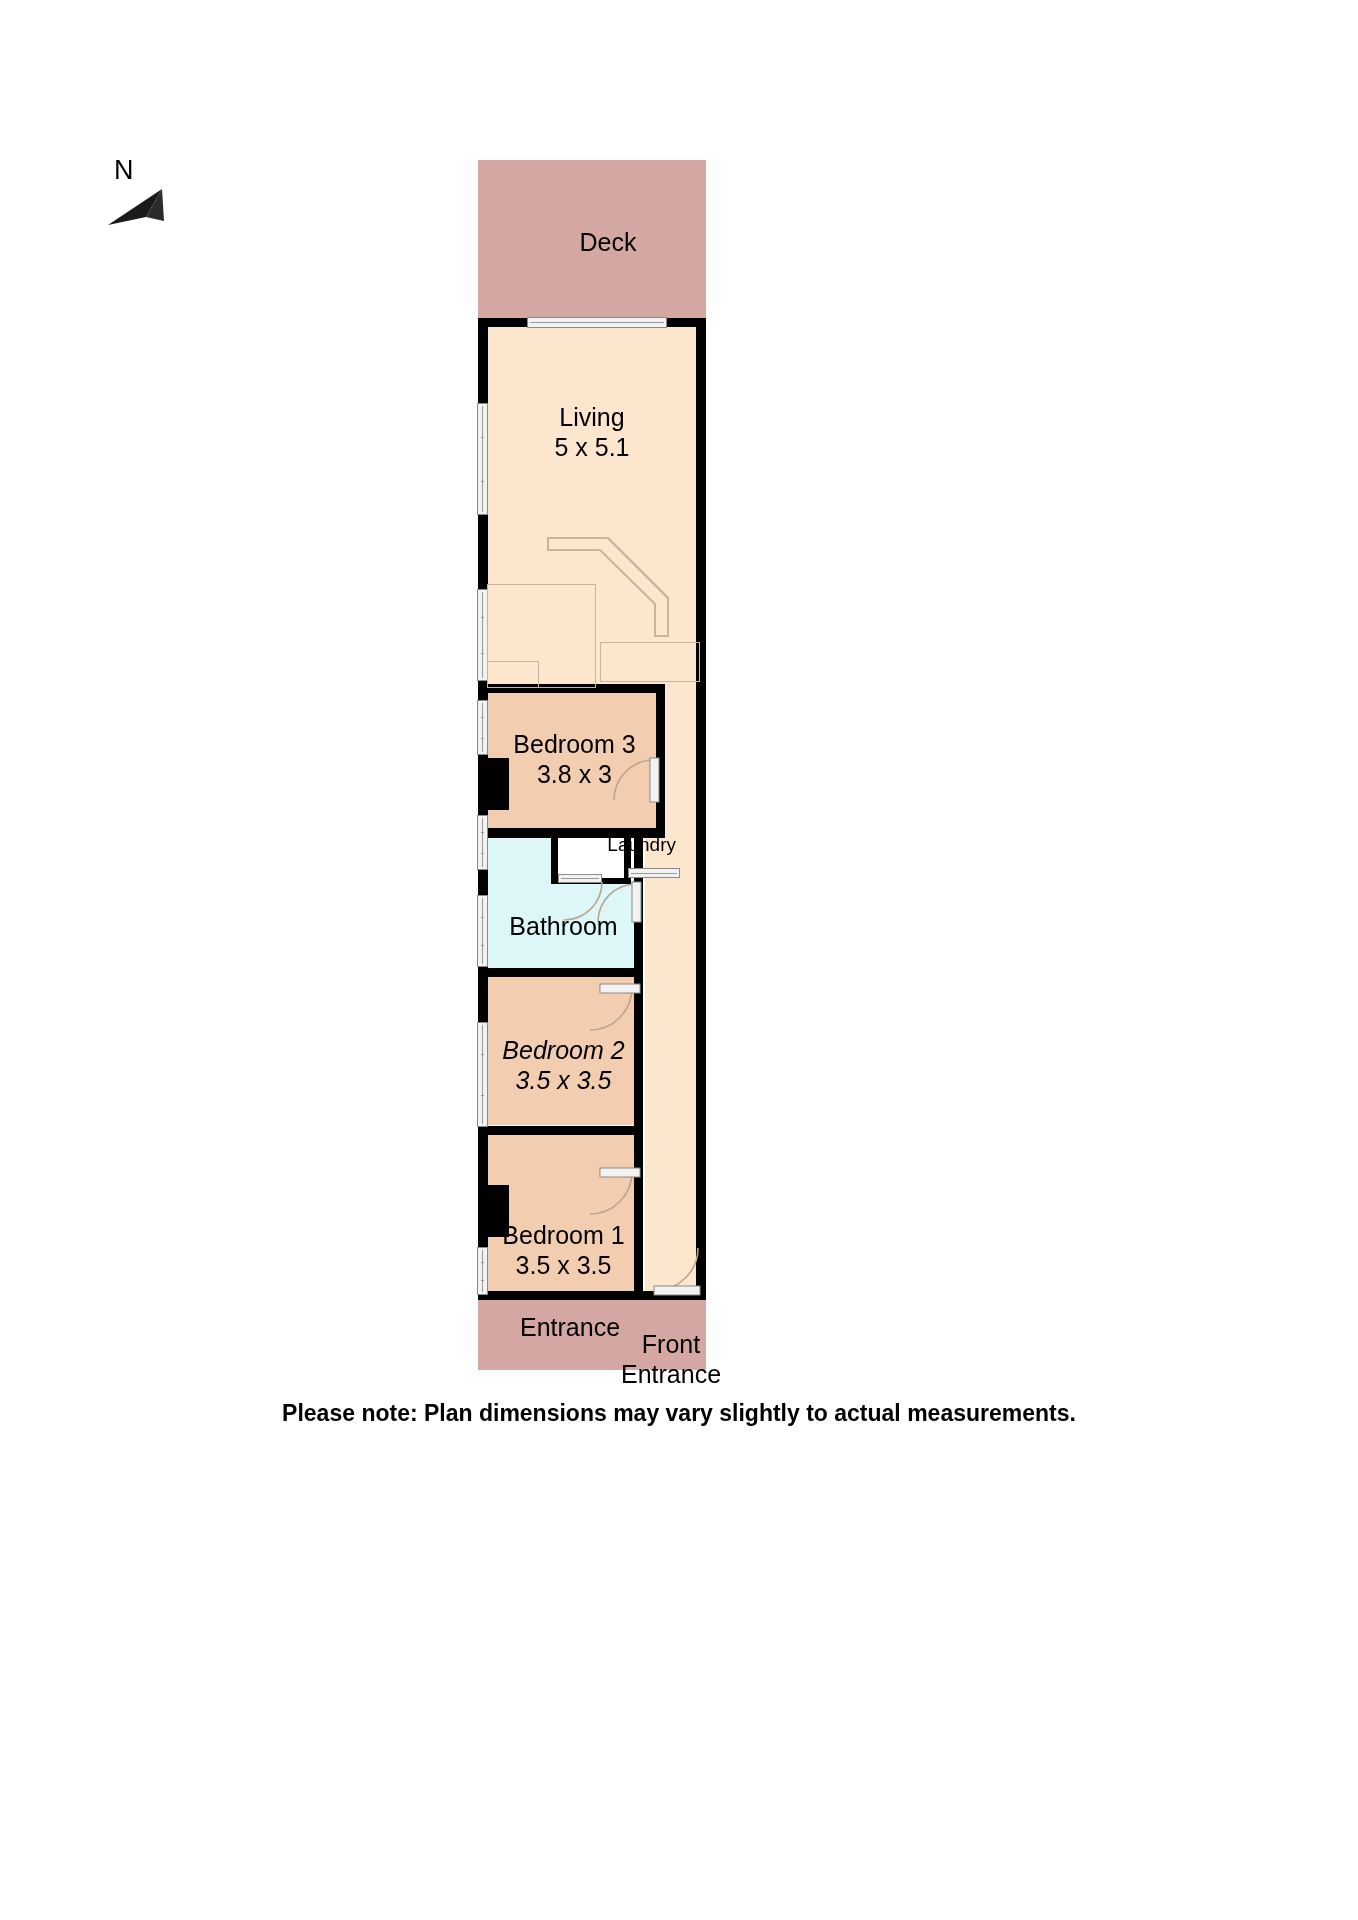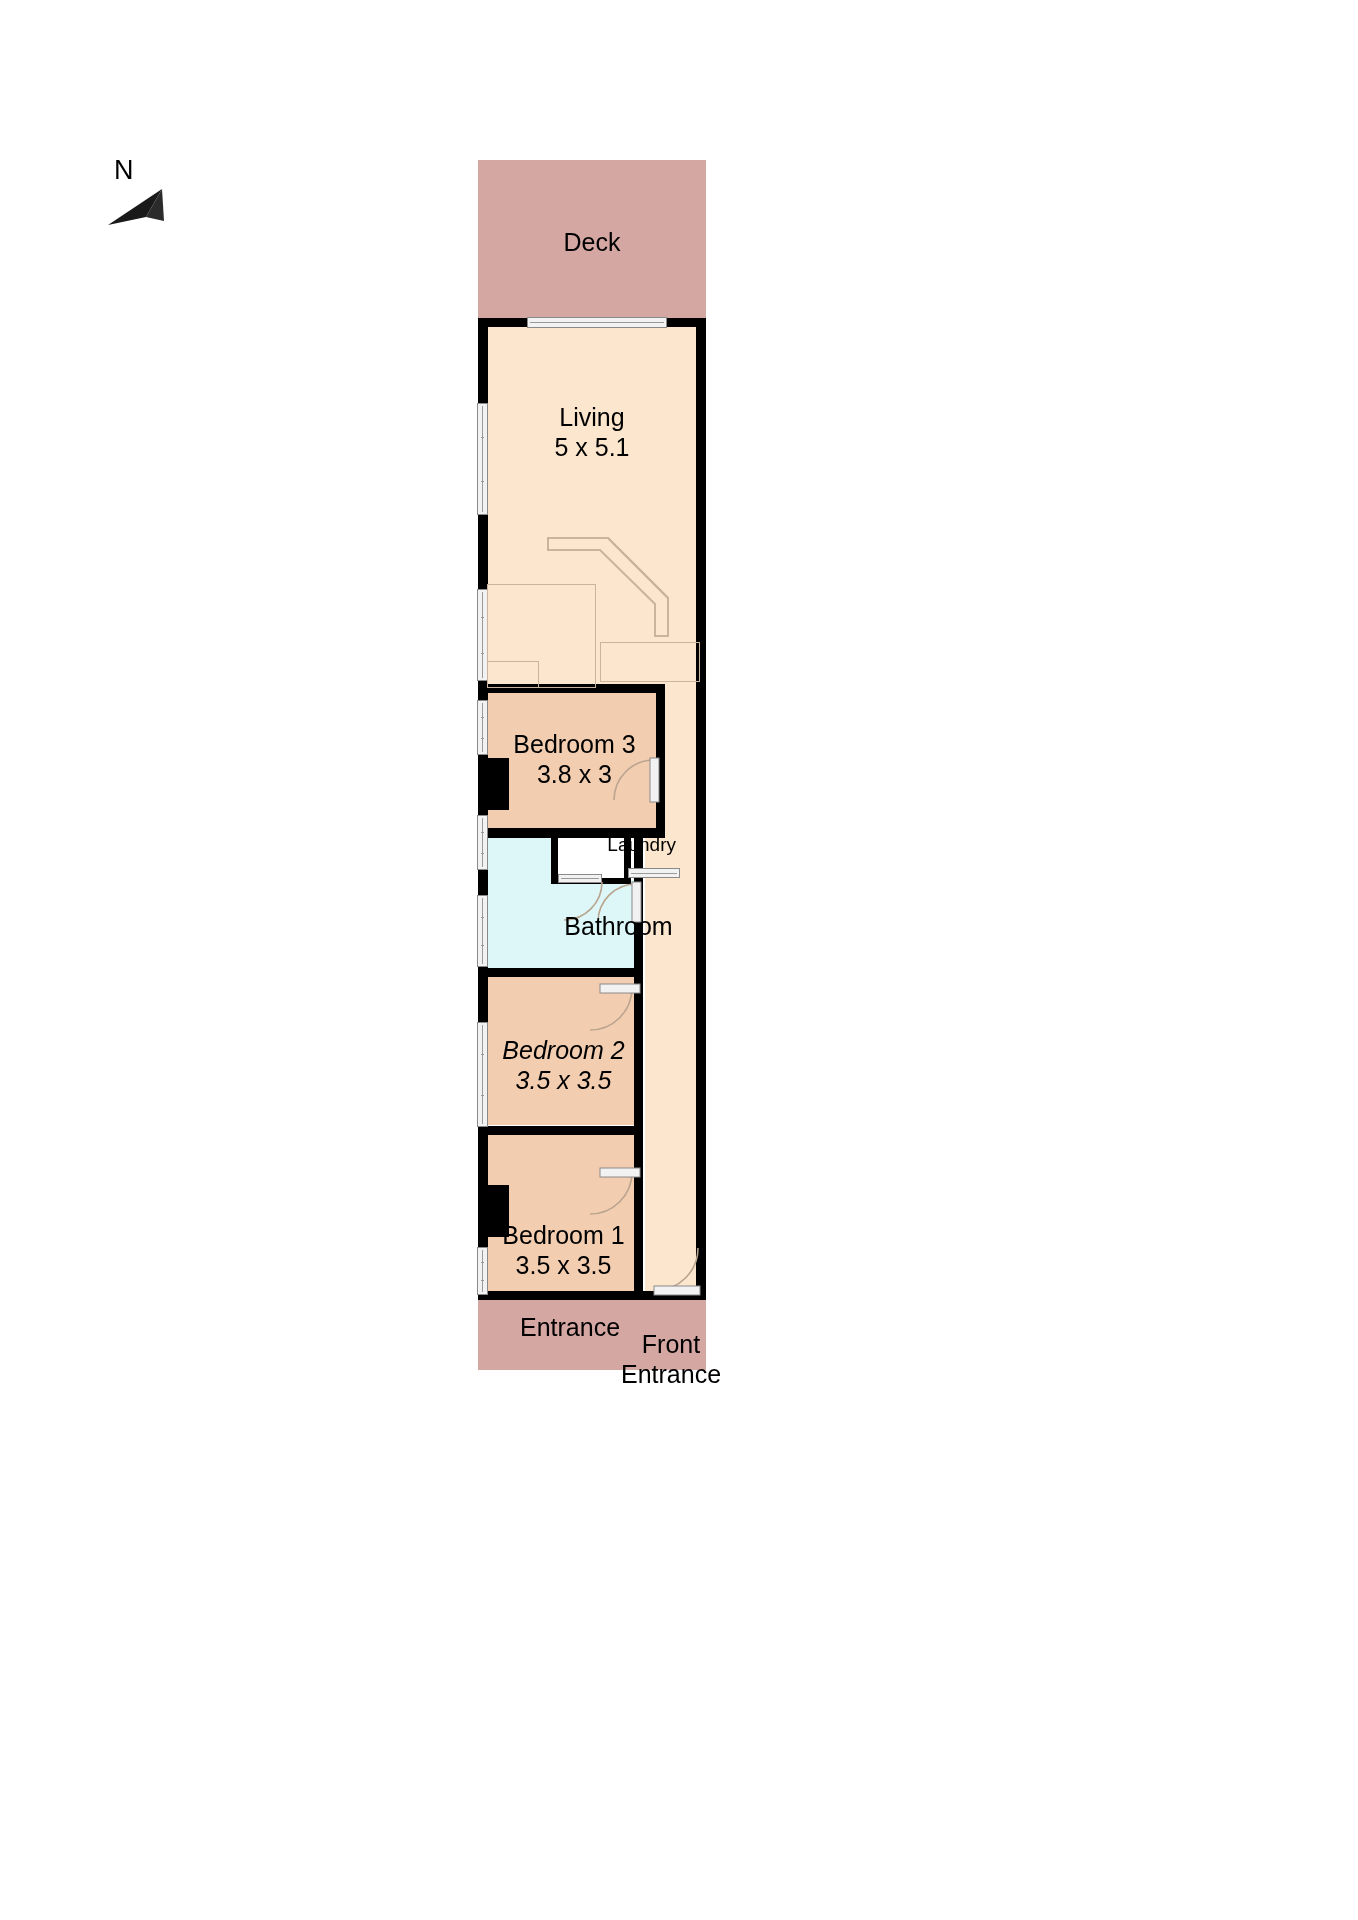--- a/index.html
+++ b/index.html
@@ -254,40 +254,40 @@
     <path d="M 632 988 A 42 42 0 0 1 590 1030" fill="none" stroke="#b9a48e" stroke-width="1.6"></path>
     <rect x="600" y="984" width="40" height="9" fill="#f2f2f2" stroke="#8a8a8a" stroke-width="1"></rect>
 
     <path d="M 632 1172 A 42 42 0 0 1 590 1214" fill="none" stroke="#b9a48e" stroke-width="1.6"></path>
     <rect x="600" y="1168" width="40" height="9" fill="#f2f2f2" stroke="#8a8a8a" stroke-width="1"></rect>
 
     <path d="M 656 1290 A 42 42 0 0 0 698 1248" fill="none" stroke="#b9a48e" stroke-width="1.6"></path>
     <rect x="654" y="1286" width="46" height="9" fill="#f2f2f2" stroke="#8a8a8a" stroke-width="1"></rect>
   </svg>
 
-  <div class="area-label" style="left:478px; top:228px; width:228px;">
+  <div class="area-label" style="left:494px; top:228px; width:228px;">
     <div class="rm-name">Deck</div>
   </div>
 
   <div class="area-label" style="left:478px; top:403px; width:228px;">
     <div class="rm-name">Living</div>
     <div class="rm-dim">5 x 5.1</div>
   </div>
 
 
   <div class="area-label" style="left:487px; top:730px; width:175px;">
     <div class="rm-name">Bedroom 3</div>
     <div class="rm-dim">3.8 x 3</div>
   </div>
 
   <div class="area-label" style="left:566px; top:834px; width:110px; text-align:right;">
     <div class="rm-name-sm">Laundry</div>
   </div>
 
-  <div class="area-label" style="left:498px; top:912px; width:153px;padding-left:44px;">
+  <div class="area-label" style="left:487px; top:912px; width:153px;">
     <div class="rm-name">Bathroom</div>
   </div>
 
   <div class="area-label" style="left:487px; top:1036px; width:153px;font-style:italic;">
     <div class="rm-name">Bedroom 2</div>
     <div class="rm-dim">3.5 x 3.5</div>
   </div>
 
   <div class="area-label" style="left:487px; top:1221px; width:153px;">
     <div class="rm-name">Bedroom 1</div>
@@ -296,14 +296,15 @@
 
   <div class="area-label" style="left:470px; top:1313px; width:200px; text-align:center;">
     <div class="rm-name">Entrance</div>
   </div>
 
   <div class="area-label" style="left:586px; top:1310px; width:170px; text-align:center;margin-top:20px;">
     <div class="rm-name">Front</div>
     <div class="rm-name">Entrance</div>
   </div>
 
+  <div class="footer-note">Please note: Plan dimensions may vary slightly to actual measurements.</div>
 
 </div>
 
 </body></html>

